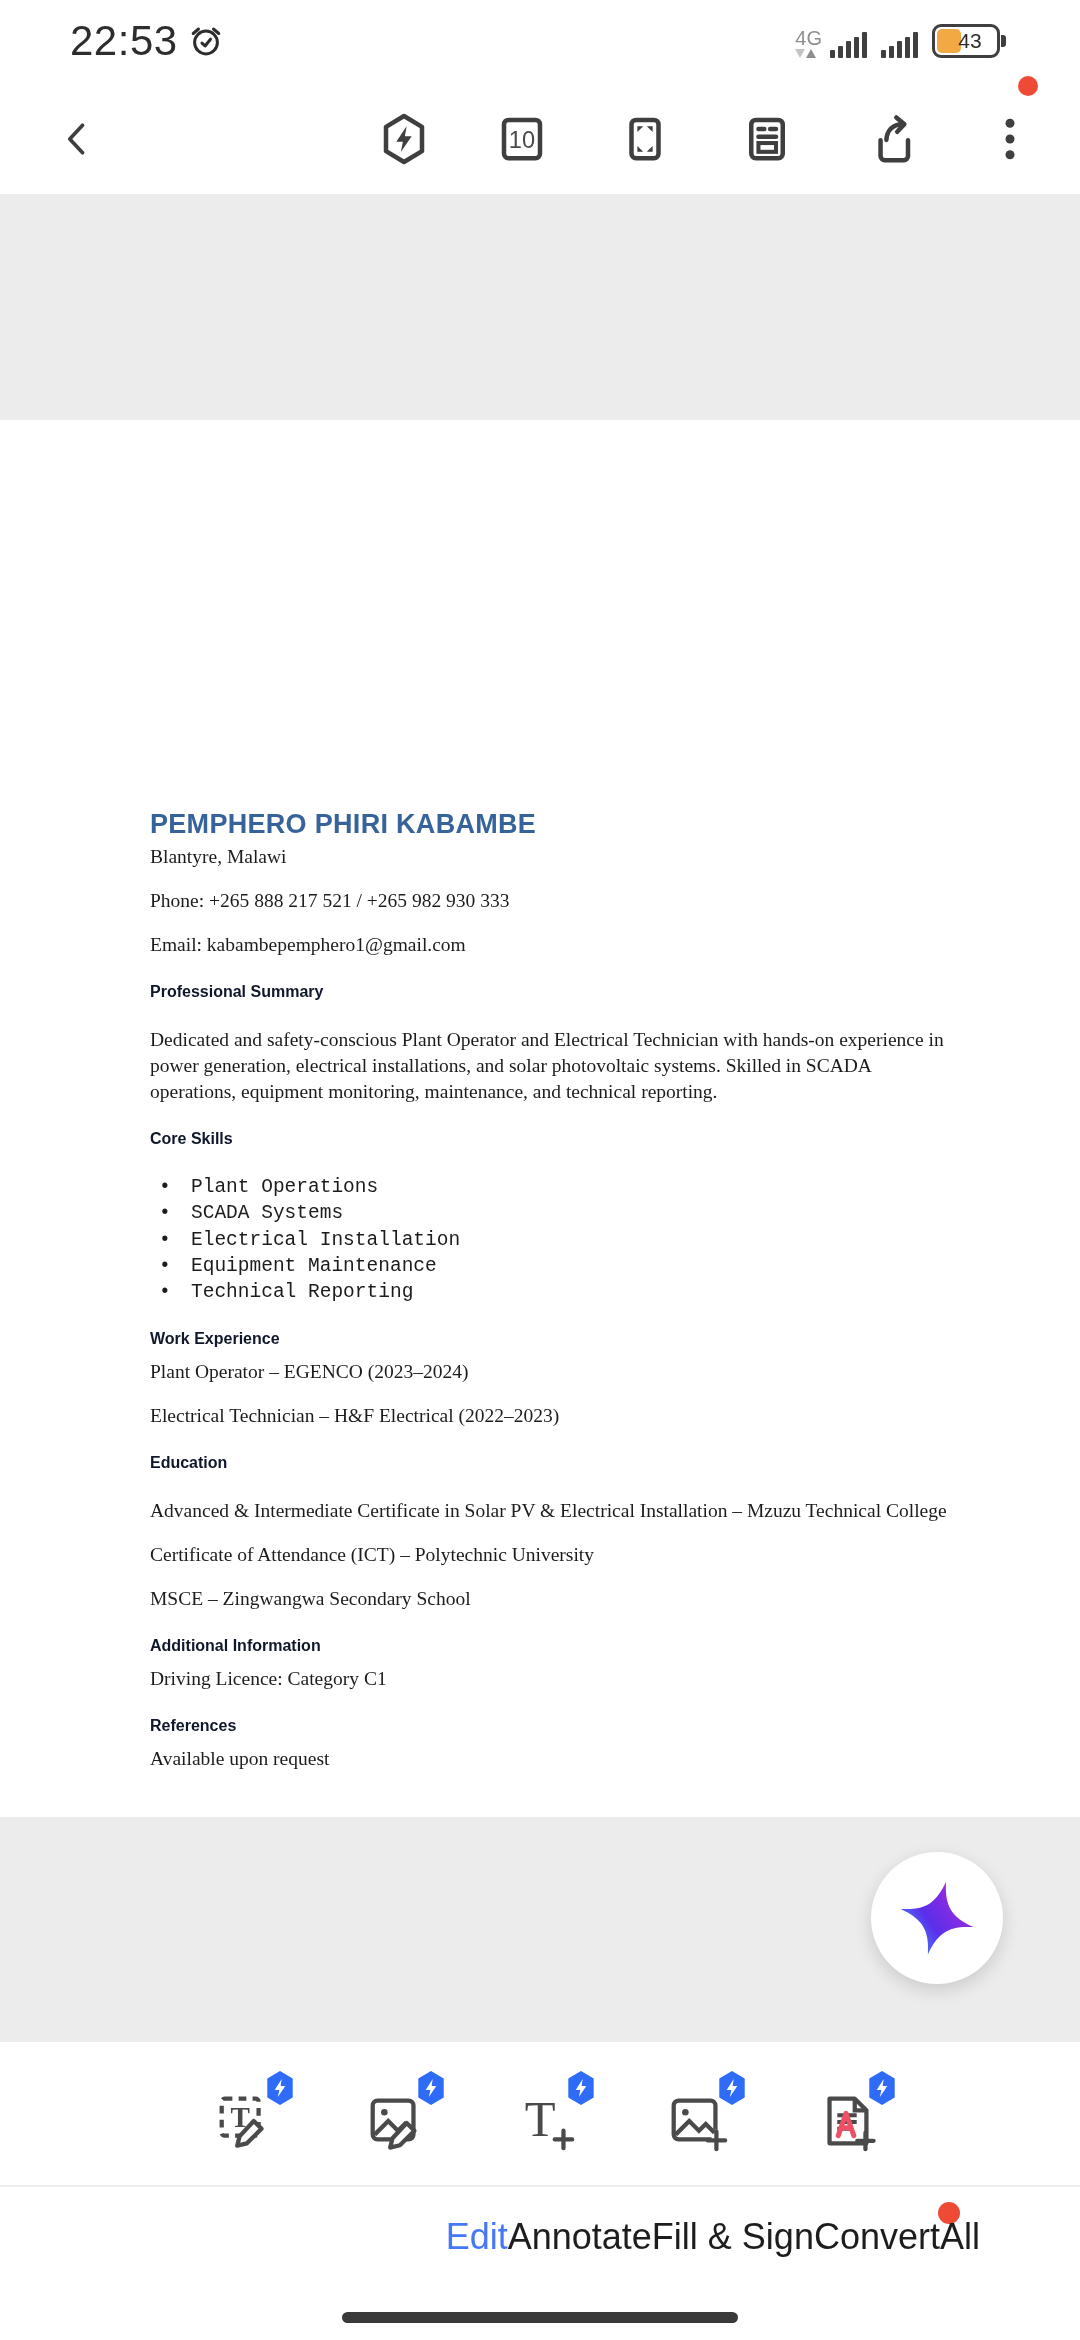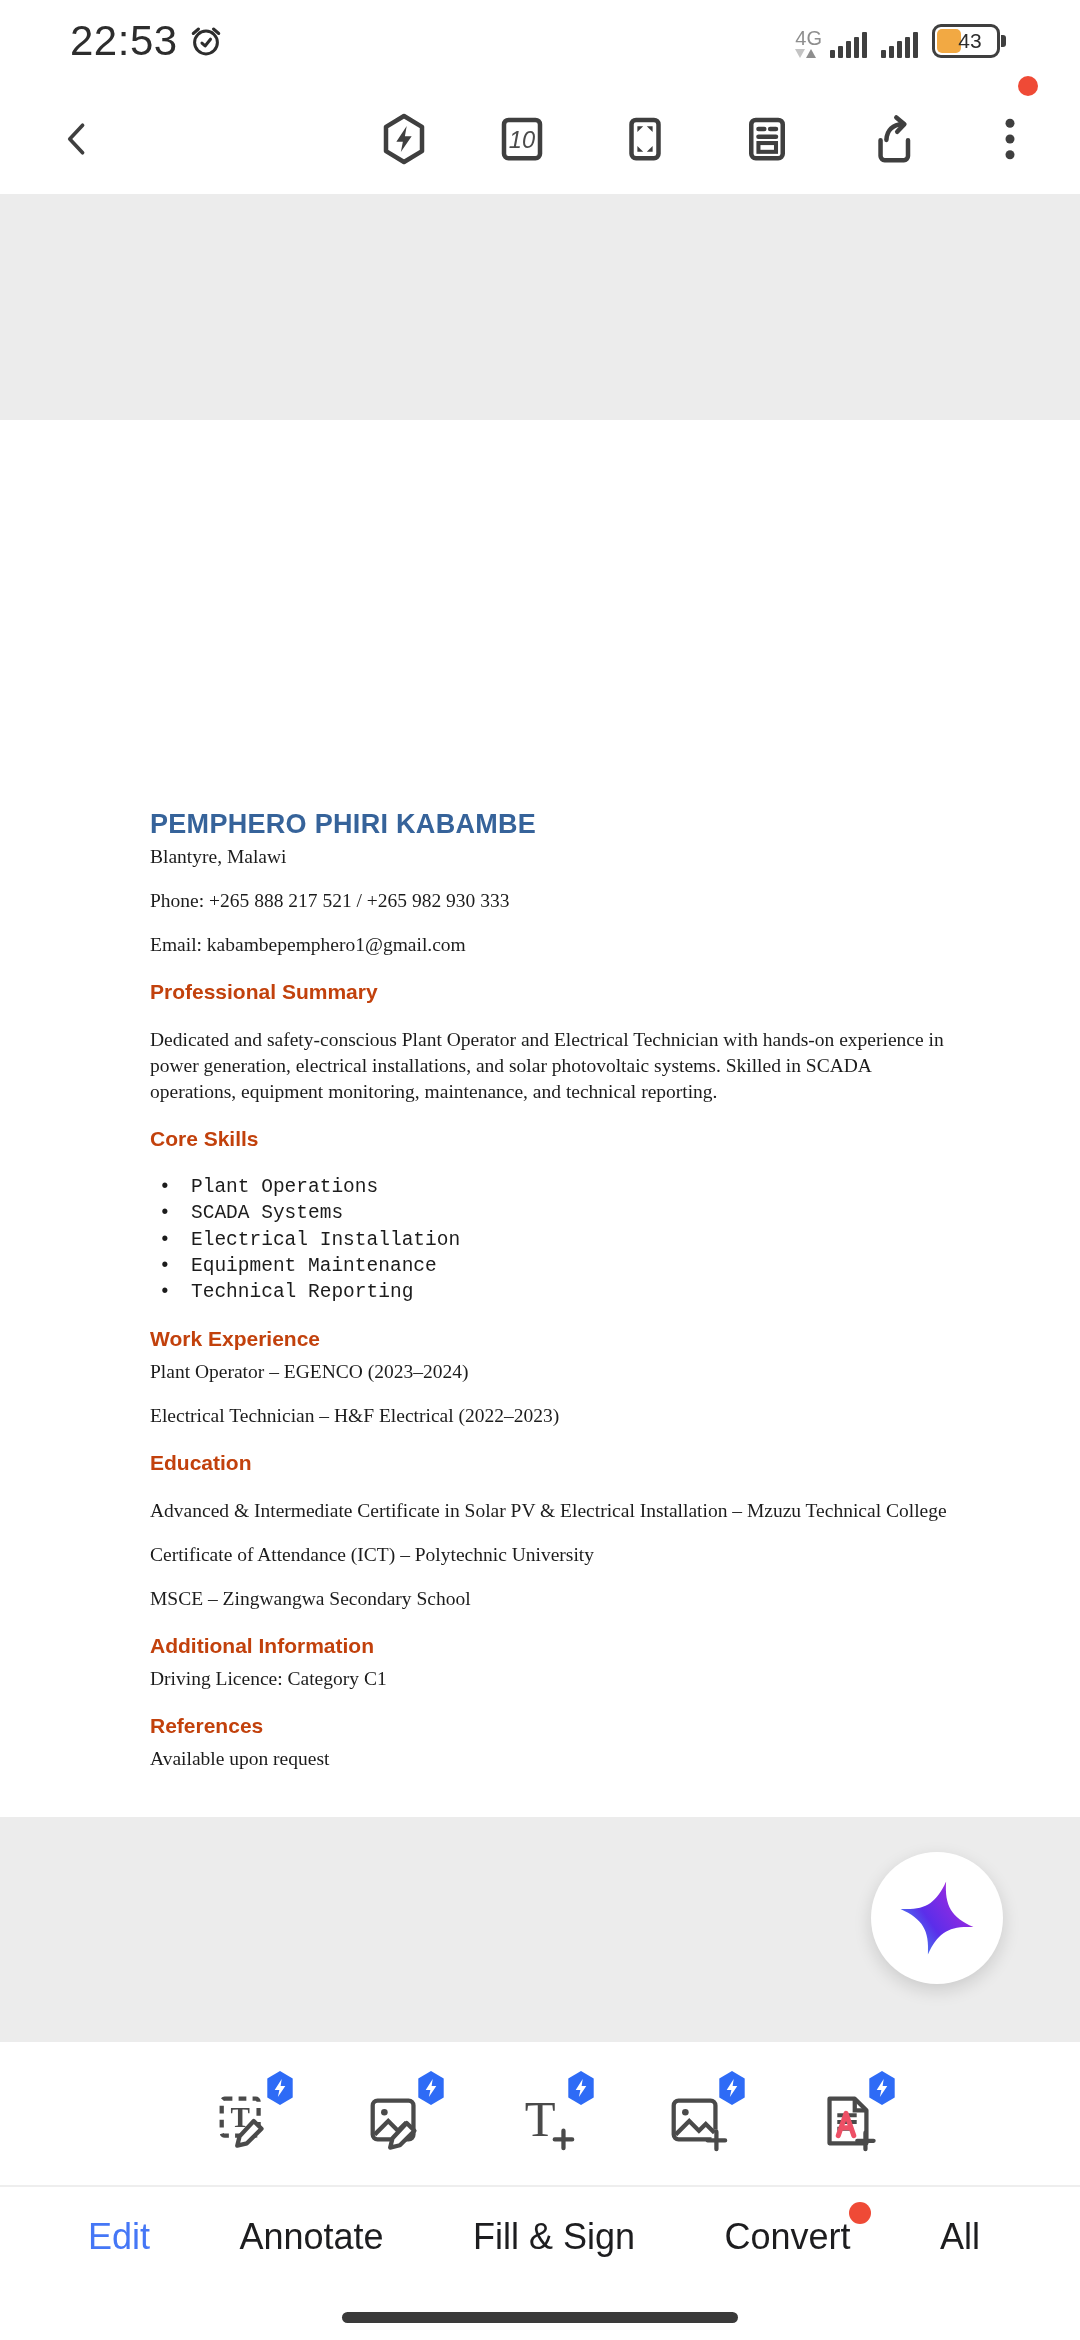--- a/index.html
+++ b/index.html
@@ -23,34 +23,34 @@
   .sig i:nth-child(3){height:17px;}.sig i:nth-child(4){height:21px;}.sig i:nth-child(5){height:26px;}
   .battery{position:relative;width:62px;height:28px;border:3px solid #3f3f3f;border-radius:9px;
     display:flex;align-items:center;justify-content:center;}
   .batt-fill{position:absolute;left:2px;top:2px;bottom:2px;width:24px;background:#f2a943;border-radius:5px;}
   .batt-text{position:relative;font-size:21px;font-weight:500;color:#2d2d2d;margin-left:8px;}
   .batt-nub{position:absolute;right:-9px;top:8px;width:5px;height:12px;background:#3f3f3f;border-radius:0 3px 3px 0;}
 
   
   .appbar{position:absolute;top:68px;left:0;right:0;height:142px;background:#fff;}
   .appbar svg{display:block;}
-  .icon-btn{position:absolute;top:50%;transform:translateY(-50%);background:none;border:none;padding:0;cursor:pointer;font-style:italic;}
+  .icon-btn{position:absolute;top:50%;transform:translateY(-50%);background:none;border:none;padding:0;cursor:pointer;}
   .back-btn{left:56px;}
   .ibx{width:54px;height:54px;}
   .red-dot{position:absolute;width:20px;height:20px;border-radius:50%;background:#ef4a36;}
   .menu-dot-badge{top:-36px;right:-14px;}
 
   
   .doc-area{position:absolute;top:194px;left:0;right:0;height:1848px;background:#ececec;}
   .page{position:absolute;top:226px;left:0;width:1080px;height:1397px;background:#fff;}
   .page-content{position:absolute;left:150px;right:128px;top:388px;color:#1c1c1c;}
   .doc-name{font-family:"Liberation Sans",sans-serif;font-weight:700;font-size:27px;line-height:32px;
     color:#36639a;letter-spacing:.3px;}
-  .doc-h{font-family:"Liberation Sans",sans-serif;font-weight:700;font-size:21px;line-height:30px;
-    color:#c2410c;margin-top:19px;}
+  .doc-h{font-family:"Liberation Sans",sans-serif;font-weight:700;font-size:16px;line-height:30px;
+    color:#0f172a;margin-top:19px;}
   .doc-line,.doc-para,.doc-li{font-family:"Liberation Serif",serif;font-size:19.5px;line-height:26px;color:#1c1c1c;}
   .mt-s{margin-top:4px;}
   .mt-p{margin-top:18px;}
   .doc-h + .doc-para, .doc-h + .doc-line, .doc-h + .doc-ul{margin-top:20px;}
   .doc-ul{list-style:none;margin:0;padding:0;}
   .doc-li{display:flex;line-height:26.3px;font-family:Liberation Mono, monospace;}
   .doc-li::before{content:"•";width:32px;padding-left:9px;flex:none;}
 
   
   .fab{position:absolute;left:871px;top:1658px;width:132px;height:132px;border-radius:50%;
@@ -59,21 +59,21 @@
 
   
   .toolrow{position:absolute;top:2058px;left:0;right:0;height:127px;background:#fff;
     display:flex;align-items:center;justify-content:space-between;padding:0 200px 0 212px;box-sizing:border-box;}
   .tool{position:relative;width:66px;height:72px;background:none;border:none;padding:0;cursor:pointer;}
   .tool > svg{display:block;}
   .ai-badge{position:absolute;top:-16px;right:-18px;width:32px;height:36px;}
 
   
   .navrow{position:absolute;top:2185px;left:0;right:0;height:112px;background:#fff;border-top:2px solid #eeeeee;
-    display:flex;align-items:center;justify-content:space-between;padding:0 100px 10px 88px;box-sizing:border-box;}
+    display:flex;align-items:center;justify-content:flex-end;padding:0 100px 10px 88px;box-sizing:border-box;}
   .nav-item{position:relative;background:none;border:none;padding:0;cursor:pointer;
     font-family:"Liberation Sans",sans-serif;font-size:36px;color:#1d1d1f;font-weight:400;}
   .nav-item.active{color:#4577f6;}
   .nav-dot{position:absolute;top:-14px;right:-20px;width:22px;height:22px;border-radius:50%;background:#ef4a36;}
 
   .home-indicator{position:absolute;left:342px;bottom:17px;width:396px;height:11px;border-radius:6px;background:#3a3a3a;}
 </style>
 </head>
 <body>
 

